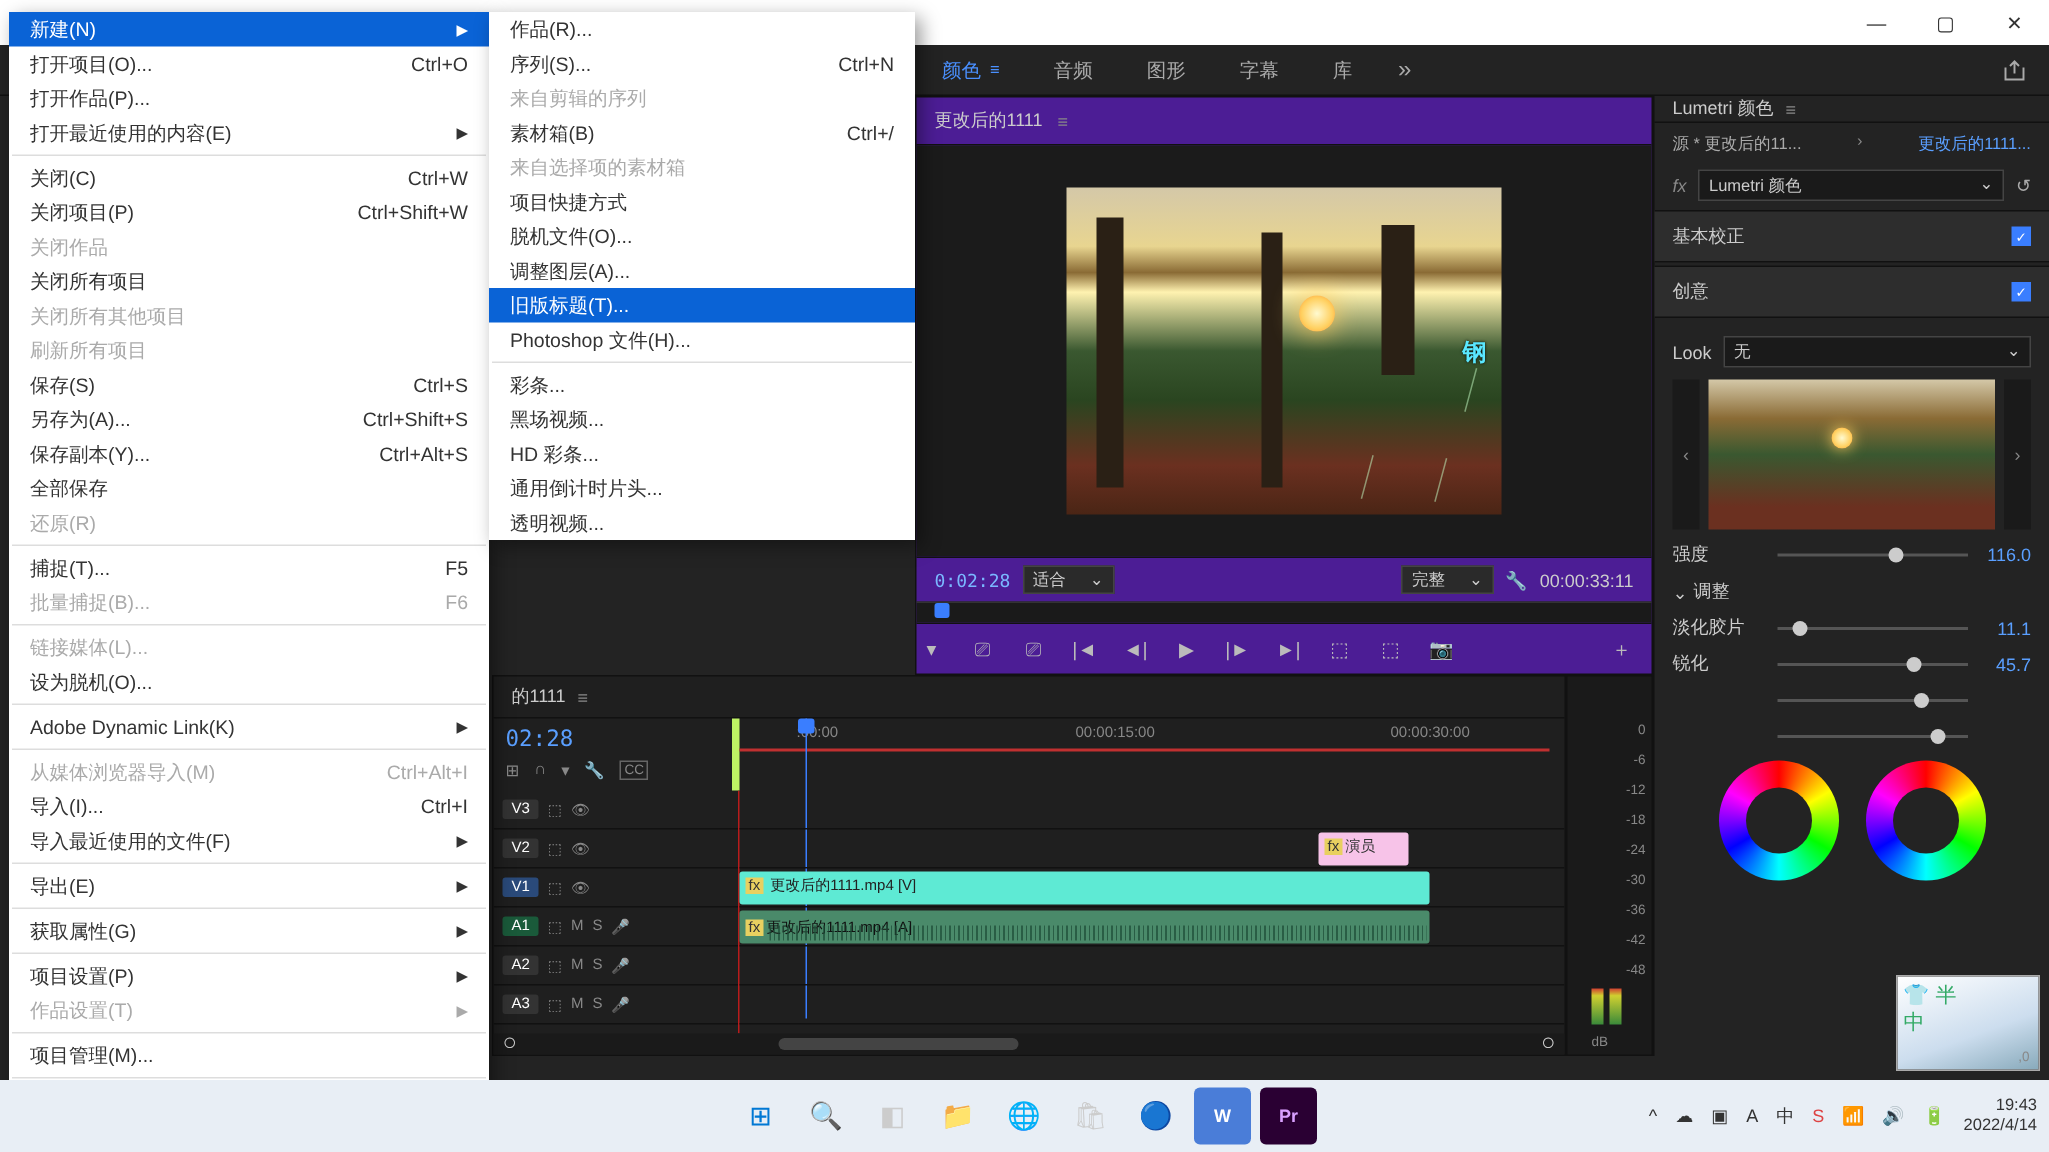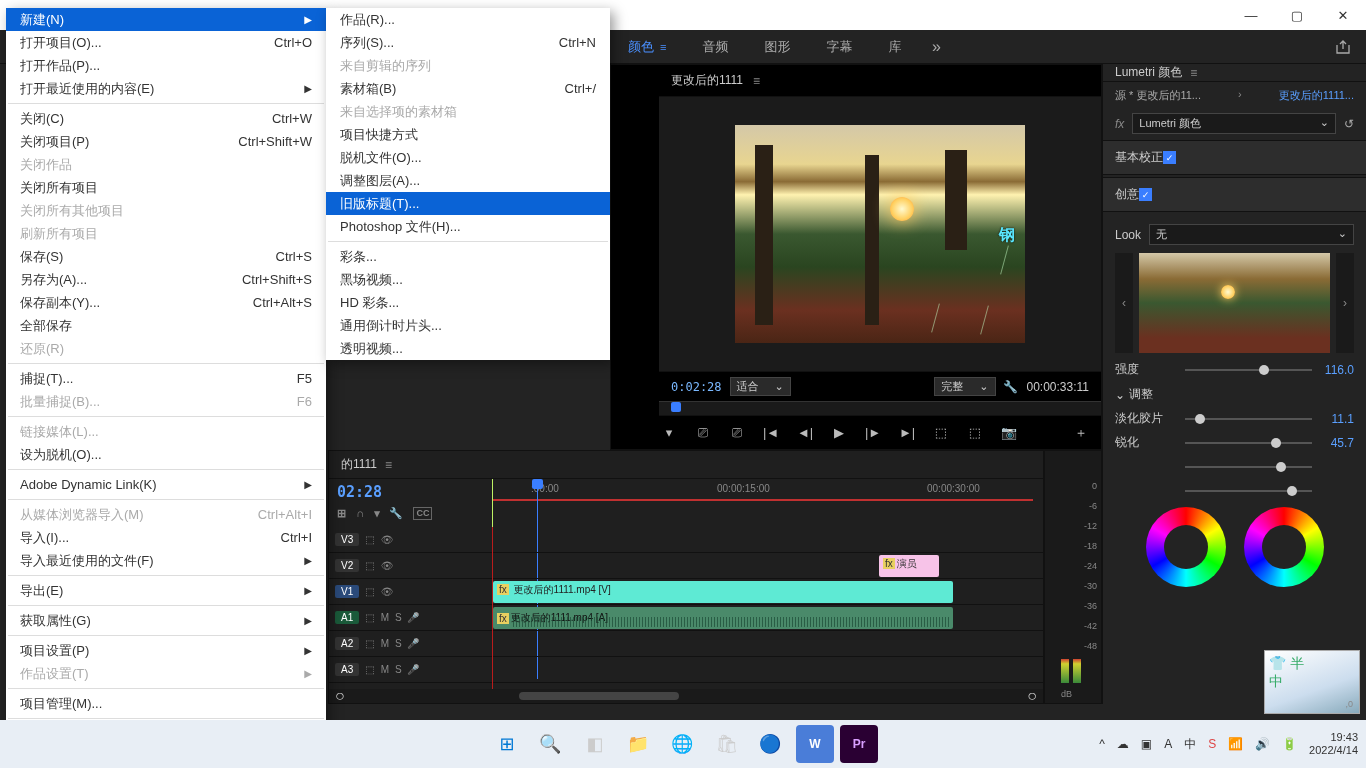--- a/index.html
+++ b/index.html
@@ -13,21 +13,21 @@
 .topnav { height: 34px; background: #232323; display: flex; align-items: stretch; padding-left: 610px; border-bottom: 1px solid #111; }
 .topnav-item { padding: 0 18px; font-size: 13px; display: flex; align-items: center; color: #aaa; position: relative; gap: 6px; }
 .topnav-item.active { color: #4a90ff; }
 .nav-accent { color: #4a90ff; font-size: 11px; }
 .topnav-spacer { flex: 1; }
 .expand-icon { width: 34px; display: flex; align-items: center; justify-content: center; color: #aaa; }
 .share-icon { width: 46px; display: flex; align-items: center; justify-content: center; color: #aaa; }
 
 .main-layout { display: flex; height: 386px; }
 .left-gap { width: 610px; }
-.program-panel { flex: 1; background: #000000; border: 1px solid #111; display: flex; flex-direction: column; padding-left: 48px; }
+.program-panel { flex: 1; background: #4c1d95; border: 1px solid #111; display: flex; flex-direction: column; }
 .panel-tab { height: 32px; display: flex; align-items: center; padding: 0 12px; font-size: 12px; color: #ccc; border-bottom: 1px solid #111; }
 .tab-menu { margin-left: 10px; color: #888; }
 .monitor-area { flex: 1; display: flex; align-items: center; justify-content: center; background: #1b1b1b; padding: 8px; }
 .video-frame { width: 290px; height: 218px; background: linear-gradient(180deg, #d4c8a8 0%, #e8d590 18%, #8a6b35 26%, #fff2b0 32%, #3a5830 50%, #2a4520 65%, #6b3020 85%, #4a2515 100%); position: relative; }
 .tree { position: absolute; width: 18px; background: #2a2015; }
 .tree.t1 { left: 20px; top: 20px; height: 180px; }
 .tree.t2 { left: 130px; top: 30px; height: 170px; width: 14px; }
 .tree.t3 { left: 210px; top: 25px; height: 100px; width: 22px; }
 .sun { position: absolute; width: 24px; height: 24px; border-radius: 50%; background: radial-gradient(#fffad0, #ffd060 60%, #ff9030); left: 155px; top: 72px; box-shadow: 0 0 18px #ffcc60; }
 .scratch { position: absolute; width: 1px; height: 30px; background: rgba(200,255,200,0.5); transform: rotate(15deg); }
@@ -48,21 +48,21 @@
 .transport-controls .plus { margin-left: auto; margin-right: 10px; }
 
 
 .lumetri { width: 264px; background: #232323; border-left: 1px solid #111; display: flex; flex-direction: column; font-size: 12px; }
 .lumetri-tab { height: 32px; display: flex; align-items: center; padding: 0 12px; border-bottom: 1px solid #111; }
 .lumetri-src { padding: 6px 12px; display: flex; justify-content: space-between; font-size: 11px; color: #aaa; }
 .lumetri-src .seq { color: #5a9fff; }
 .lumetri-fx { padding: 4px 12px; display: flex; align-items: center; gap: 8px; }
 .lumetri-fx-select { flex: 1; background: #1a1a1a; border: 1px solid #444; padding: 2px 6px; font-size: 11px; color: #ccc; display: flex; justify-content: space-between; }
 .reset-btn { color: #aaa; }
-.lumetri-section { padding: 8px 12px; display: flex; align-items: center; background: #2d2d2d; border-top: 1px solid #111; border-bottom: 1px solid #111; margin-top: 2px; }
+.lumetri-section { padding: 8px 12px; display: flex; align-items: center; justify-content: space-between; background: #2d2d2d; border-top: 1px solid #111; border-bottom: 1px solid #111; margin-top: 2px; }
 .lumetri-check { width: 13px; height: 13px; background: #3a7eff; display: flex; align-items: center; justify-content: center; font-size: 9px; color: #fff; }
 .lumetri-body { padding: 6px 12px; }
 .look-row { display: flex; align-items: center; gap: 8px; margin: 6px 0; }
 .look-sel { flex: 1; background: #1a1a1a; border: 1px solid #444; padding: 2px 6px; font-size: 11px; color: #ccc; display: flex; justify-content: space-between; }
 .preview-row { display: flex; align-items: center; gap: 6px; margin: 8px 0; }
 .nav-chev { width: 18px; height: 100px; background: #1a1a1a; display: flex; align-items: center; justify-content: center; color: #888; }
 .preview-img { flex: 1; height: 100px; background: linear-gradient(180deg,#d4c8a8 0%,#8a6b35 26%,#3a5830 50%,#6b3020 85%); position: relative; }
 .preview-img .sun2 { position: absolute; width: 14px; height: 14px; border-radius: 50%; background: radial-gradient(#fffad0,#ffd060 60%,#ff9030); left: 82px; top: 32px; box-shadow: 0 0 10px #ffcc60; }
 .slider-row { display: flex; align-items: center; justify-content: space-between; margin: 7px 0; font-size: 12px; }
 .slider-label { color: #ccc; width: 62px; }
@@ -75,21 +75,21 @@
 .wheel::after { content: ""; position: absolute; inset: 18px; border-radius: 50%; background: #232323; }
 .wheel-label { text-align: center; font-size: 11px; color: #aaa; margin-top: 4px; }
 .ss-row { display: flex; gap: 6px; justify-content: flex-end; margin-top: 4px; font-size: 10px; color: #aaa; }
 .ss-row span { border: 1px solid #555; padding: 0 4px; }
 
 
 .lower { display: flex; height: 254px; }
 .timeline-panel { flex: 1; background: #1f1f1f; border: 1px solid #111; display: flex; flex-direction: column; }
 .tl-tab { height: 28px; display: flex; align-items: center; padding: 0 12px; font-size: 12px; color: #ccc; border-bottom: 1px solid #111; }
 .tl-header { display: flex; height: 48px; }
-.tl-head-left { width: 164px; padding: 4px 8px; border-right: 1px solid #bef264; font-weight: bold; }
+.tl-head-left { width: 164px; padding: 4px 8px; border-right: 5px solid #bef264; }
 .tl-tc { color: #5a9fff; font-family: monospace; font-size: 15px; }
 .tl-tool-row { display: flex; gap: 10px; margin-top: 6px; color: #888; font-size: 11px; }
 .tl-ruler { flex: 1; position: relative; font-size: 10px; color: #888; }
 .tl-ruler-label { position: absolute; top: 4px; margin-left: 34px; }
 .tl-playhead { position: absolute; left: 44px; top: 0; width: 1px; height: 200px; background: #3a7eff; }
 .tl-playhead::before { content: ""; position: absolute; top: 0; left: -5px; width: 11px; height: 10px; background: #3a7eff; border-radius: 2px; }
 .tl-redline { position: absolute; top: 20px; left: 0; right: 10px; height: 2px; background: #c03030; }
 
 .tracks { flex: 1; display: flex; overflow: hidden; }
 .track-headers { width: 164px; border-right: 1px solid #b91c1c; }

